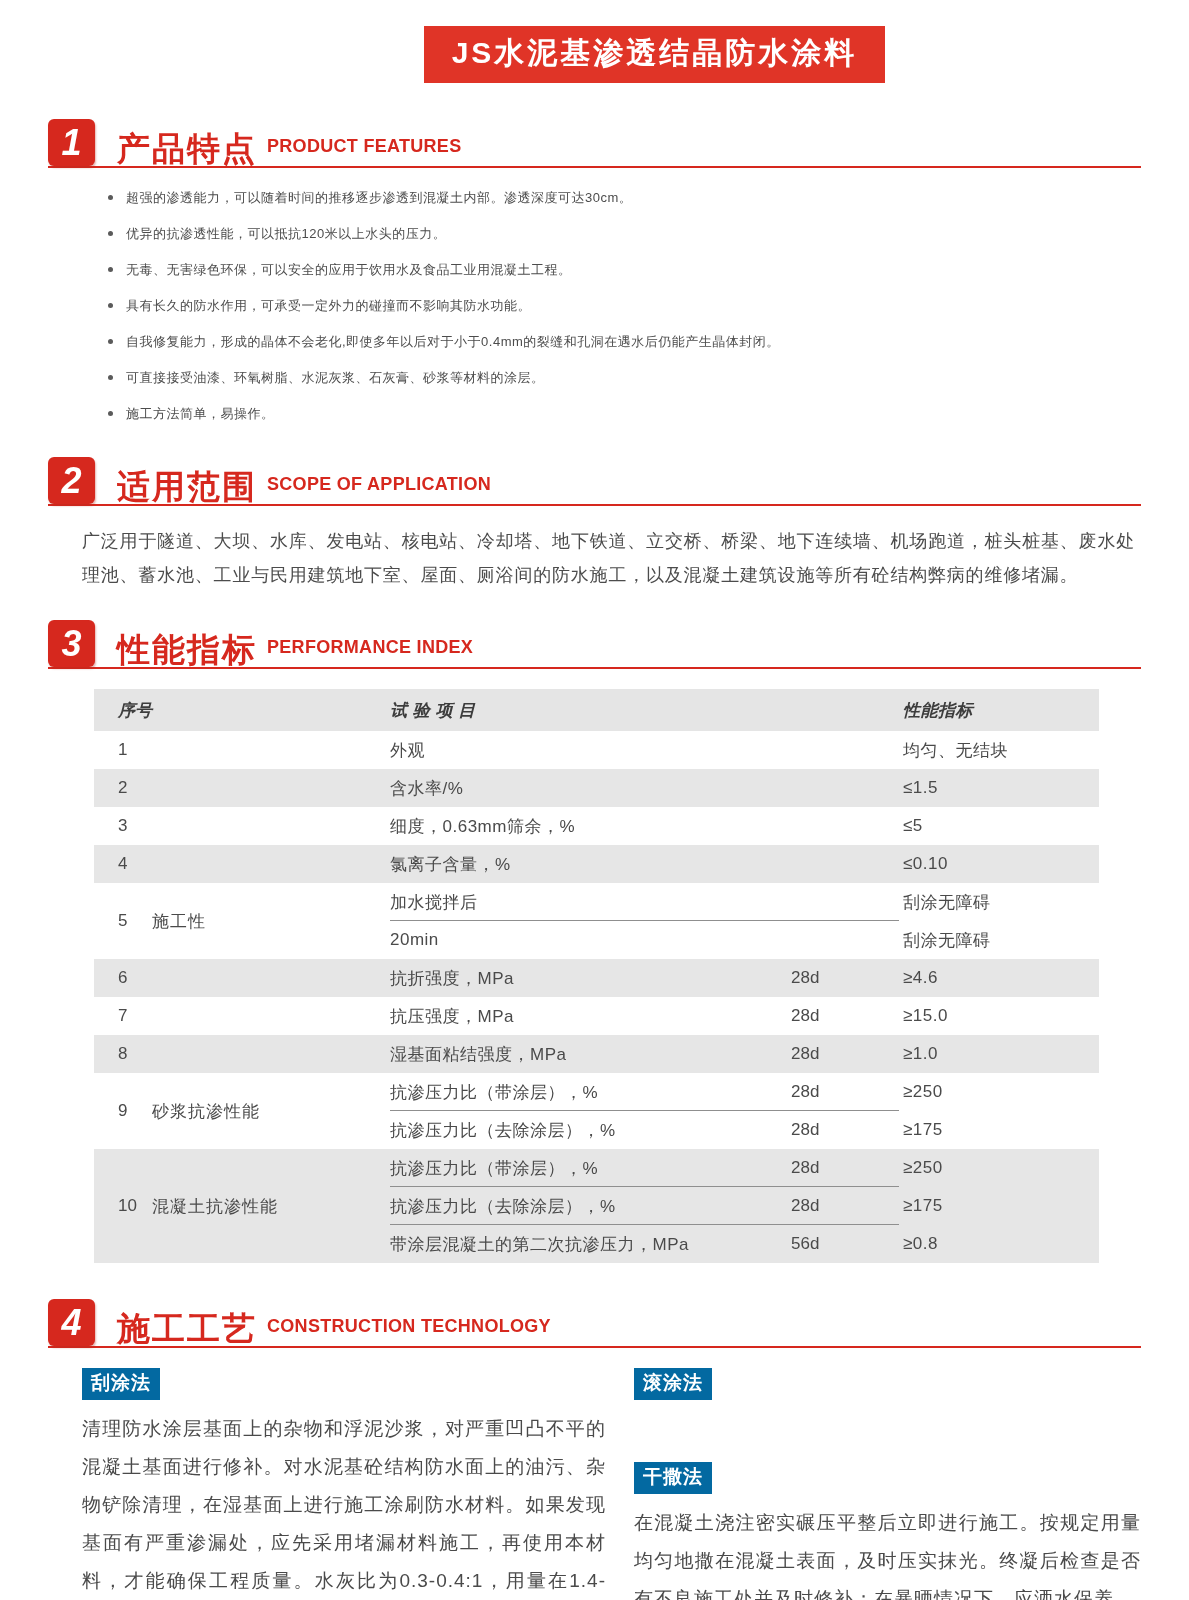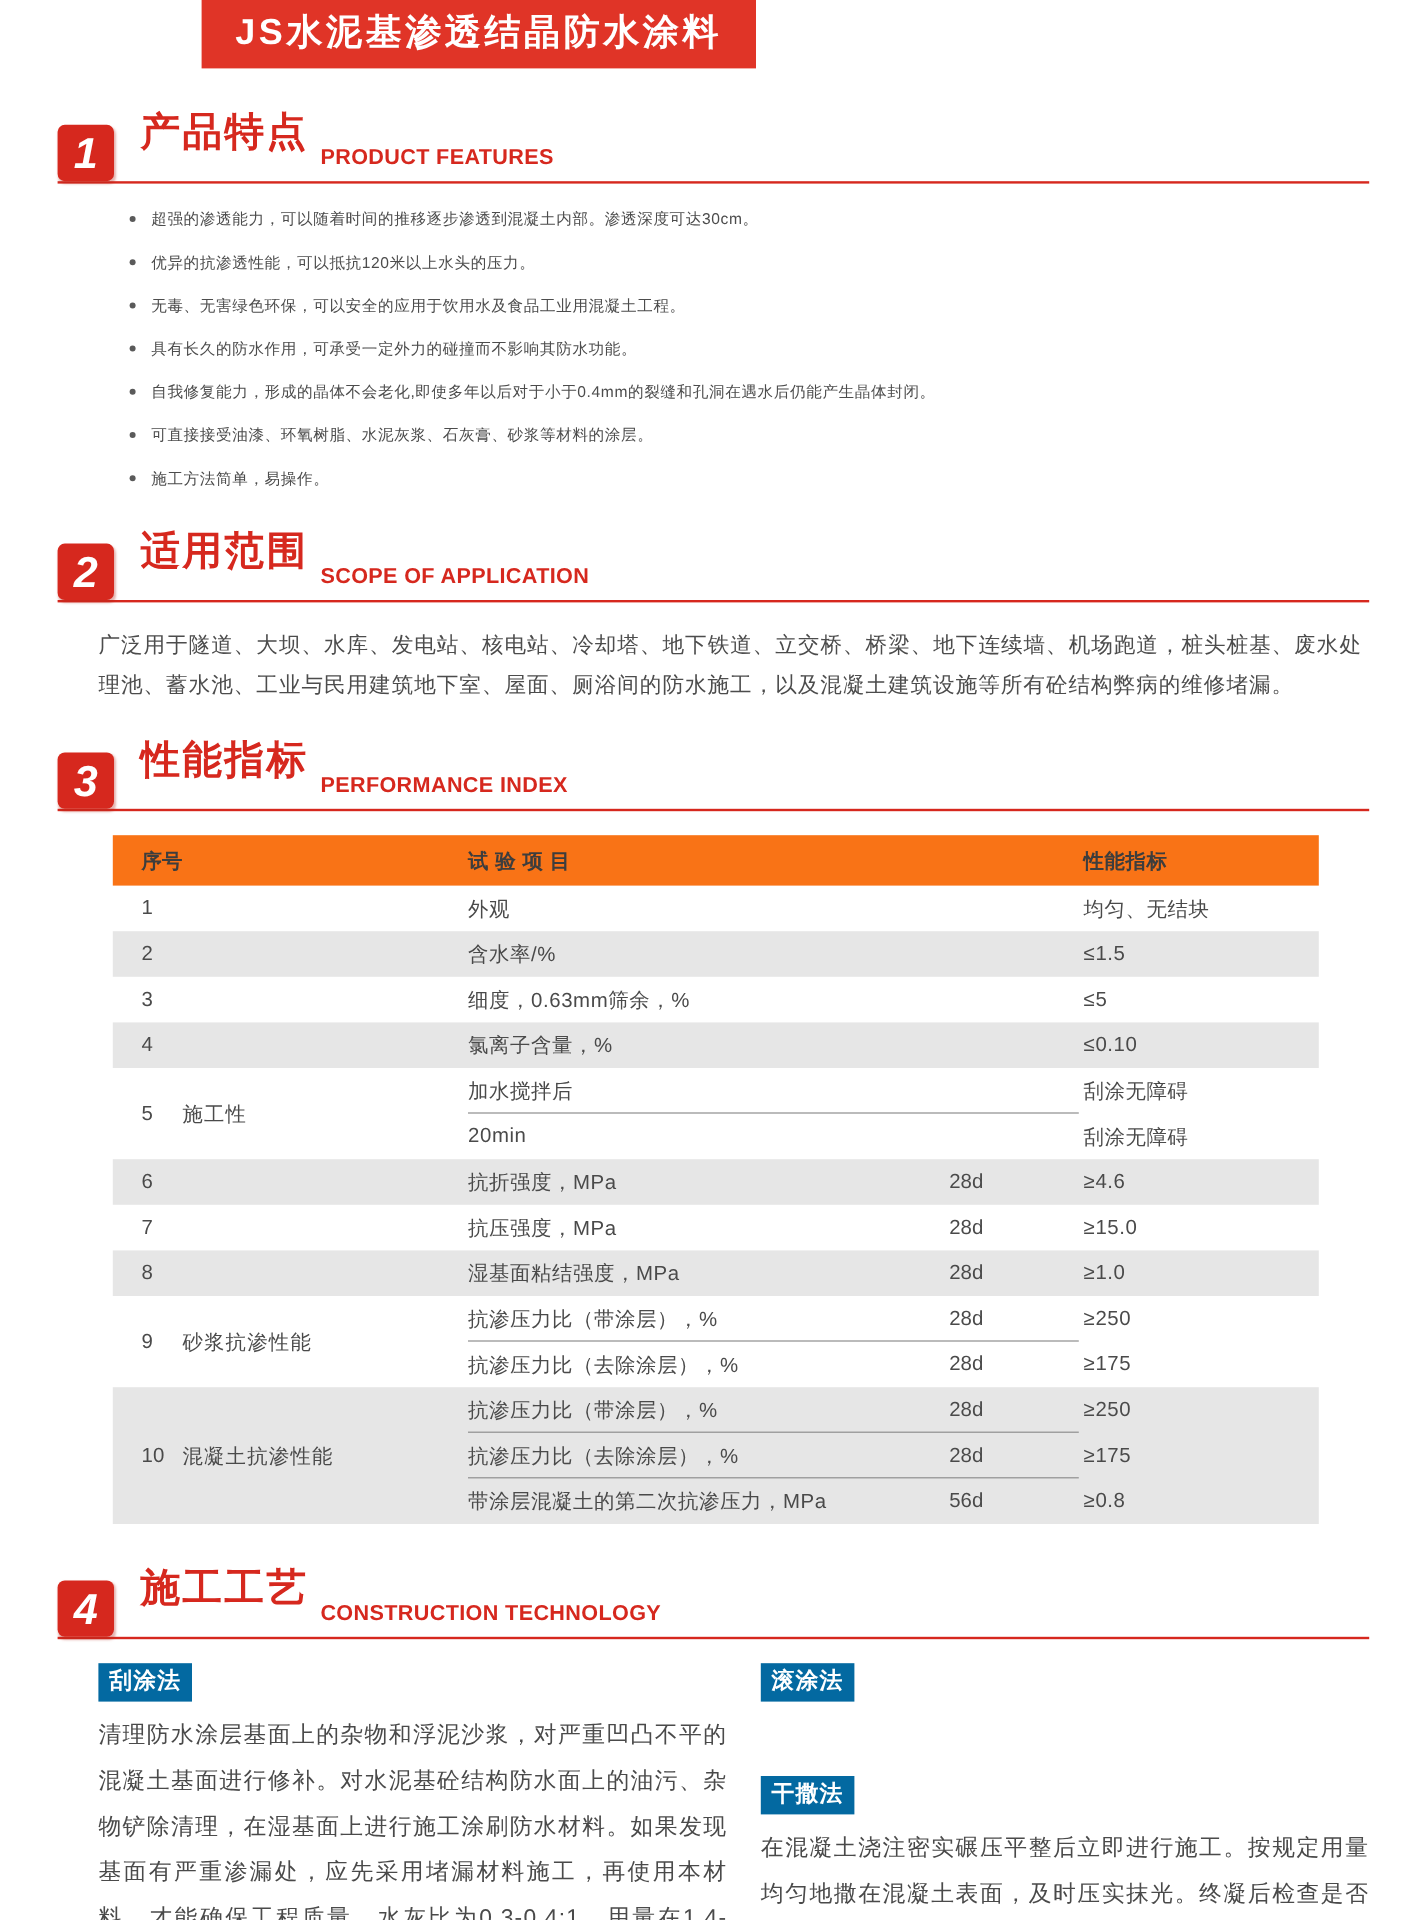--- a/index.html
+++ b/index.html
@@ -6,21 +6,21 @@
   html, body { background: #ffffff; }
   body {
     width: 1189px; height: 1600px;
     font-family: "Liberation Sans", sans-serif;
     color: #4a4a4a;
     overflow: hidden;
   }
   .page { width: 1189px; height: 1600px; padding: 0 48px; position: relative; }
 
   
-  .banner-wrap { }
+  .banner-wrap { text-align: center; padding-top: 26px; }
   .banner {
     display: inline-block;
     background: #e03427;
     color: #ffffff;
     font-size: 30px; font-weight: 700; letter-spacing: 3px;
     padding: 7px 28px 9px;
     margin-left: 120px; 
   }
 
   
@@ -34,21 +34,21 @@
     background: #d6281e; color: #ffffff;
     font-size: 36px; font-weight: 700; font-style: italic;
     border-radius: 6px;
     display: flex; align-items: center; justify-content: center;
     flex: 0 0 auto;
     box-shadow: 1px 2px 2px rgba(180,40,30,.35);
   }
   .sec-title {
     font-size: 33px; font-weight: 700; color: #d6281e;
     letter-spacing: 2px; line-height: 1;
-    margin-left: 22px; padding-bottom: 25px;
+    margin-left: 22px; padding-bottom: 1px;
   }
   .sec-sub {
     font-size: 18px; font-weight: 700; color: #d6281e;
     letter-spacing: 0.3px;
     margin-left: 10px; padding-bottom: 9px;
   }
   .mt-s1 { margin-top: 36px; }
   .mt-s2 { margin-top: 30px; }
   .mt-s3 { margin-top: 28px; }
   .mt-s4 { margin-top: 36px; }
@@ -74,21 +74,21 @@
     margin: 18px 6px 26px 34px;
     font-size: 18px; line-height: 34px; color: #4c4c4c;
     letter-spacing: 0.8px;
     text-align: justify;
   }
 
   
   .ptable { margin: 20px 42px 34px 46px; }
   .trow { display: flex; align-items: stretch; }
   .trow.shade { background: #e6e6e6; }
-  .trow.thead { background: #f97316; font-weight: 700; color: #3d3d3d; }
+  .trow.thead { background: #e5e5e5; font-weight: 700; color: #3d3d3d; font-style: italic; }
   .c-no { width: 58px; padding-left: 24px; display: flex; align-items: center; font-size: 17px; }
   .c-cat { width: 238px; display: flex; align-items: center; font-size: 17px; letter-spacing: 1px; }
   .c-sub { flex: 1; display: flex; flex-direction: column; justify-content: center; }
   .srow { display: flex; align-items: center; min-height: 38px; position: relative; }
   .c-item { flex: 1; padding-right: 8px; font-size: 17px; letter-spacing: 0.5px; }
   .c-age { width: 112px; font-size: 17px; }
   .c-index { width: 196px; font-size: 17px; letter-spacing: 0.5px; }
   .srow.div::after {
     content: "";
     position: absolute; left: 0; right: 200px; bottom: 0;

